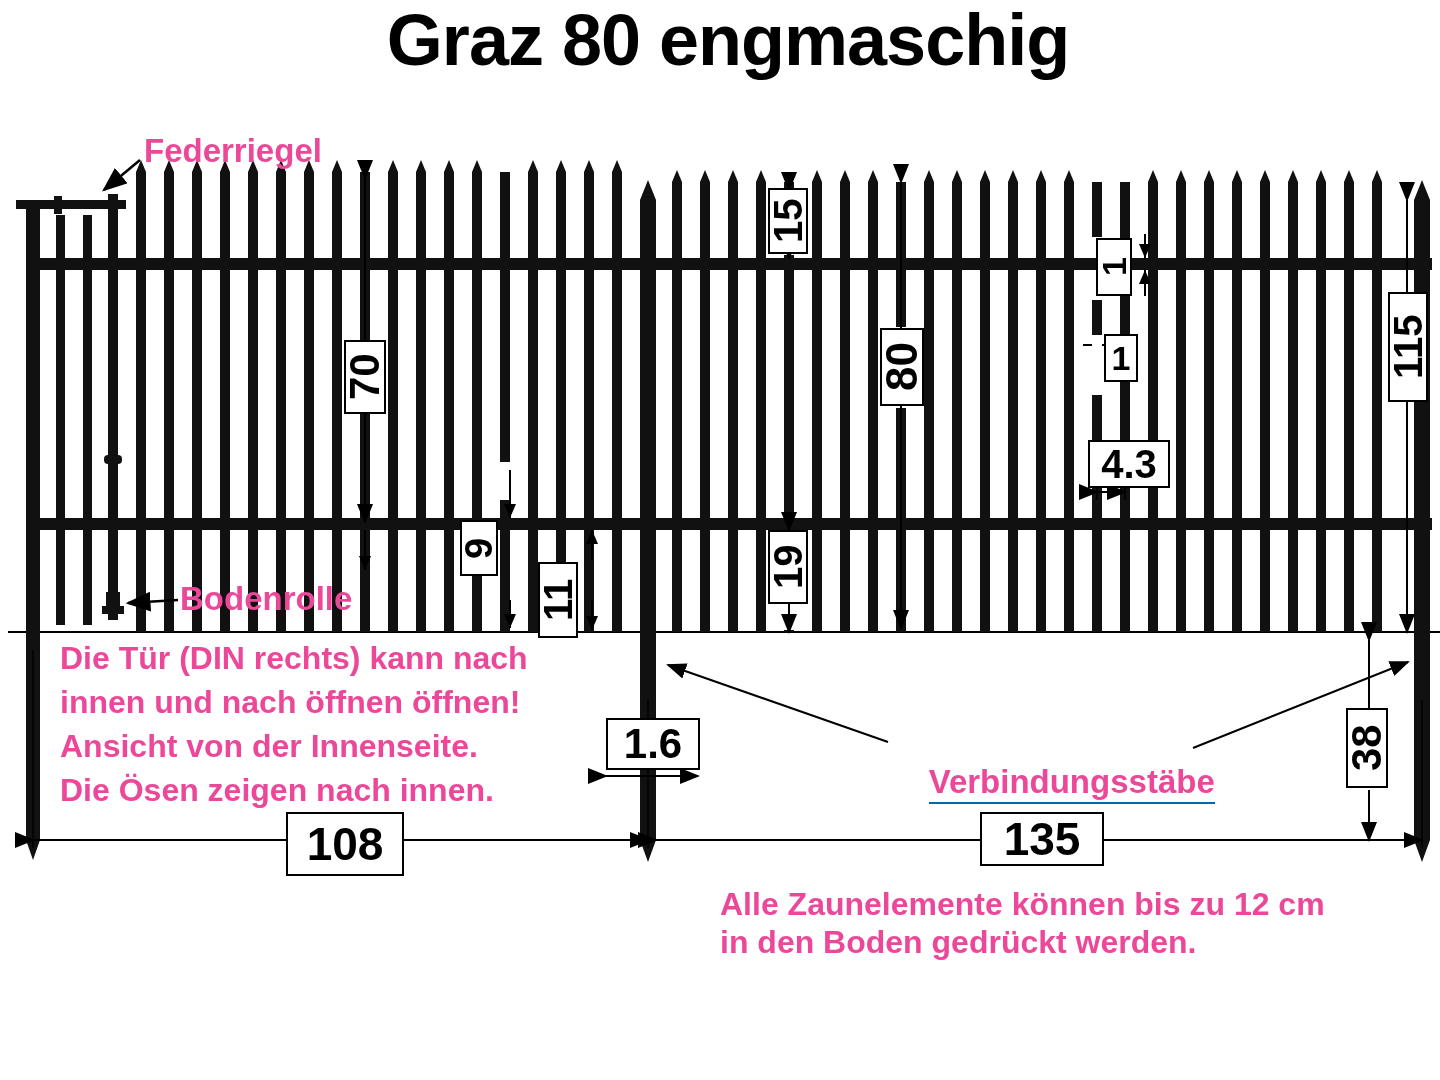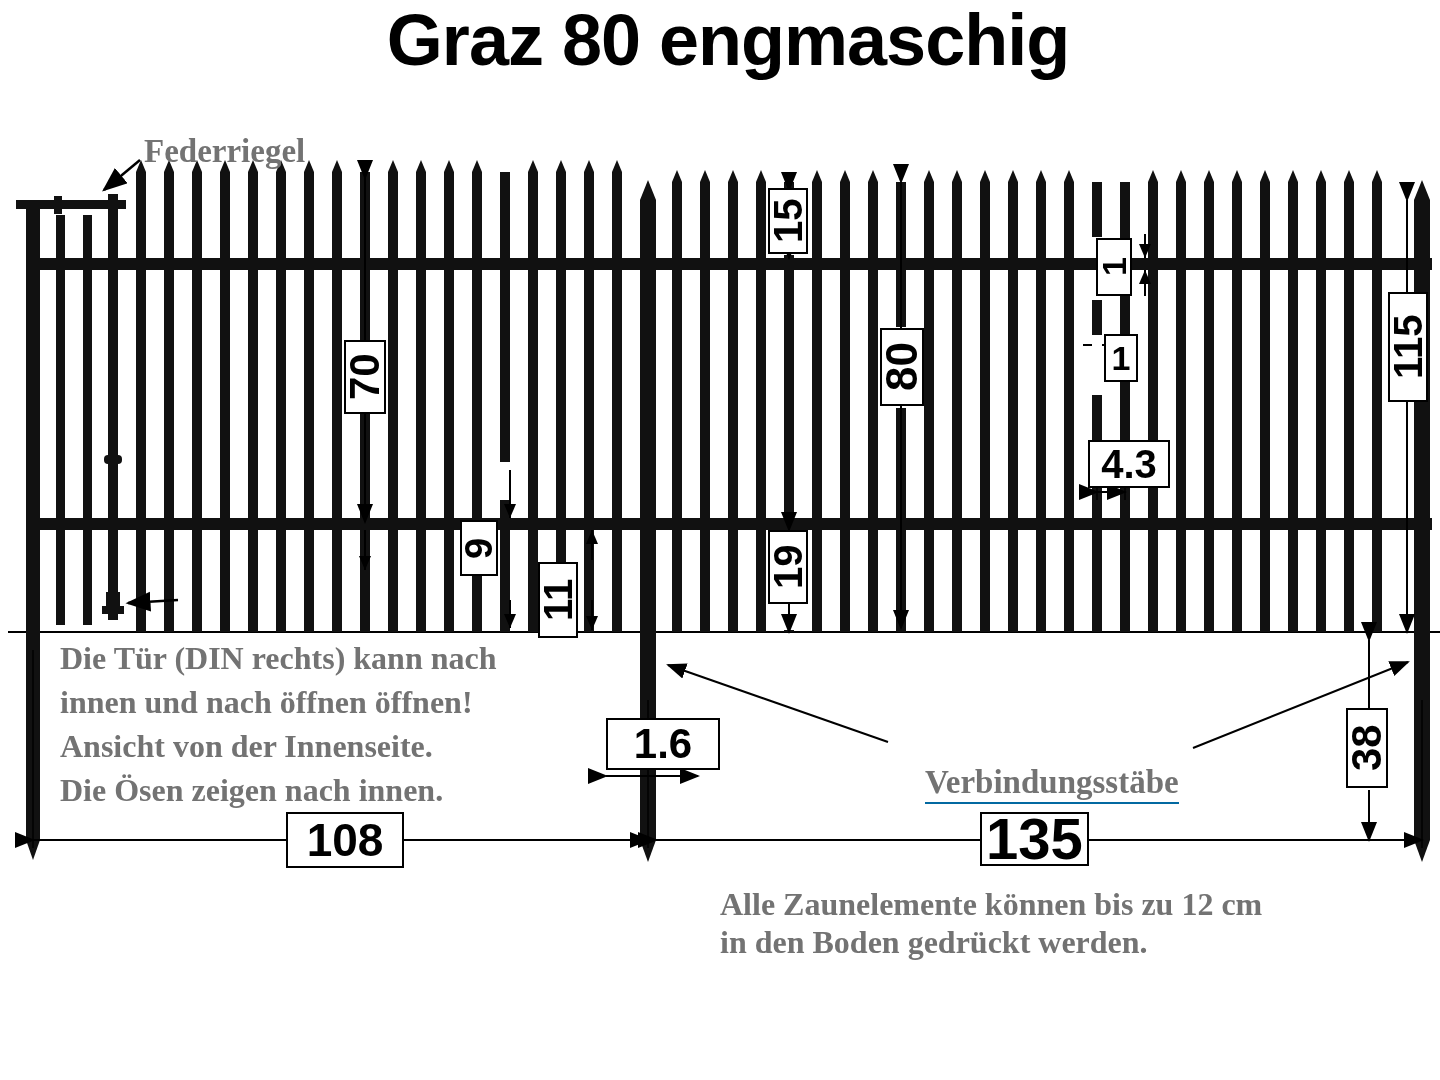--- a/index.html
+++ b/index.html
@@ -55,23 +55,23 @@
     justify-content: center;
     box-sizing: border-box;
   }
   .dim.vert {
     writing-mode: vertical-rl;
     transform: rotate(180deg);
   }
   
   .note {
     position: absolute;
-    font-family: Liberation Serif, serif;
+    font-family: Liberation Sans, sans-serif;
     font-weight: bold;
-    color: #737373;
+    color: #ec4899;
     white-space: pre;
     line-height: 1.18;
     text-align: center;
   }
   .underline {
     border-bottom: 2px solid #0369a1;
     display: inline-block;
   }
 </style>
 </head>
@@ -287,30 +287,31 @@
   <div class="dim" style="left:1096px; top:334px; width:34px; height:48px; font-size:34px;">1</div>
 
   <div class="dim" style="left:1080px; top:440px; width:82px; height:48px; font-size:40px;">4.3</div>
 
   <div class="dim vert" style="left:452px; top:520px; width:38px; height:56px; font-size:38px;">9</div>
 
   <div class="dim vert" style="left:530px; top:562px; width:40px; height:76px; font-size:40px;">11</div>
 
   <div class="dim vert" style="left:760px; top:530px; width:40px; height:74px; font-size:40px;">19</div>
 
-  <div class="dim" style="left:598px; top:718px; width:114px; height:52px; font-size:42px;">1.6</div>
+  <div class="dim" style="left:598px; top:718px; width:94px; height:52px; font-size:42px;">1.6</div>
 
   <div class="dim vert" style="left:1338px; top:708px; width:42px; height:80px; font-size:42px;">38</div>
 
-  <div class="dim" style="left:278px; top:812px; width:118px; height:56px; font-size:46px;">108</div>
-
-  <div class="dim" style="left:972px; top:812px; width:109px; height:54px; font-size:58px;">135</div>
+  <div class="dim" style="left:278px; top:812px; width:118px; height:64px; font-size:46px;">108</div>
+
+  <div class="dim" style="left:972px; top:812px; width:124px; height:54px; font-size:46px;">135</div>
 
   <div class="note" style="left:136px; top:132px; font-size:33px;">Federriegel</div>
 
+  <div class="note" style="left:172px; top:580px; font-size:33px;">Bodenrolle</div>
 
   <div class="note" style="left:884px; top:724px; font-size:33px;">
     <span class="underline">Verbindungsstäbe</span>
   </div>
 
   <div class="note" style="left:52px; top:640px; font-size:32px;">Die Tür (DIN rechts) kann nach</div>
   <div class="note" style="left:52px; top:684px; font-size:32px;">innen und nach öffnen öffnen!</div>
   <div class="note" style="left:52px; top:772px; font-size:32px;">Die Ösen zeigen nach innen.</div>
   <div class="note" style="left:52px; top:728px; font-size:32px;">Ansicht von der Innenseite.</div>
 

